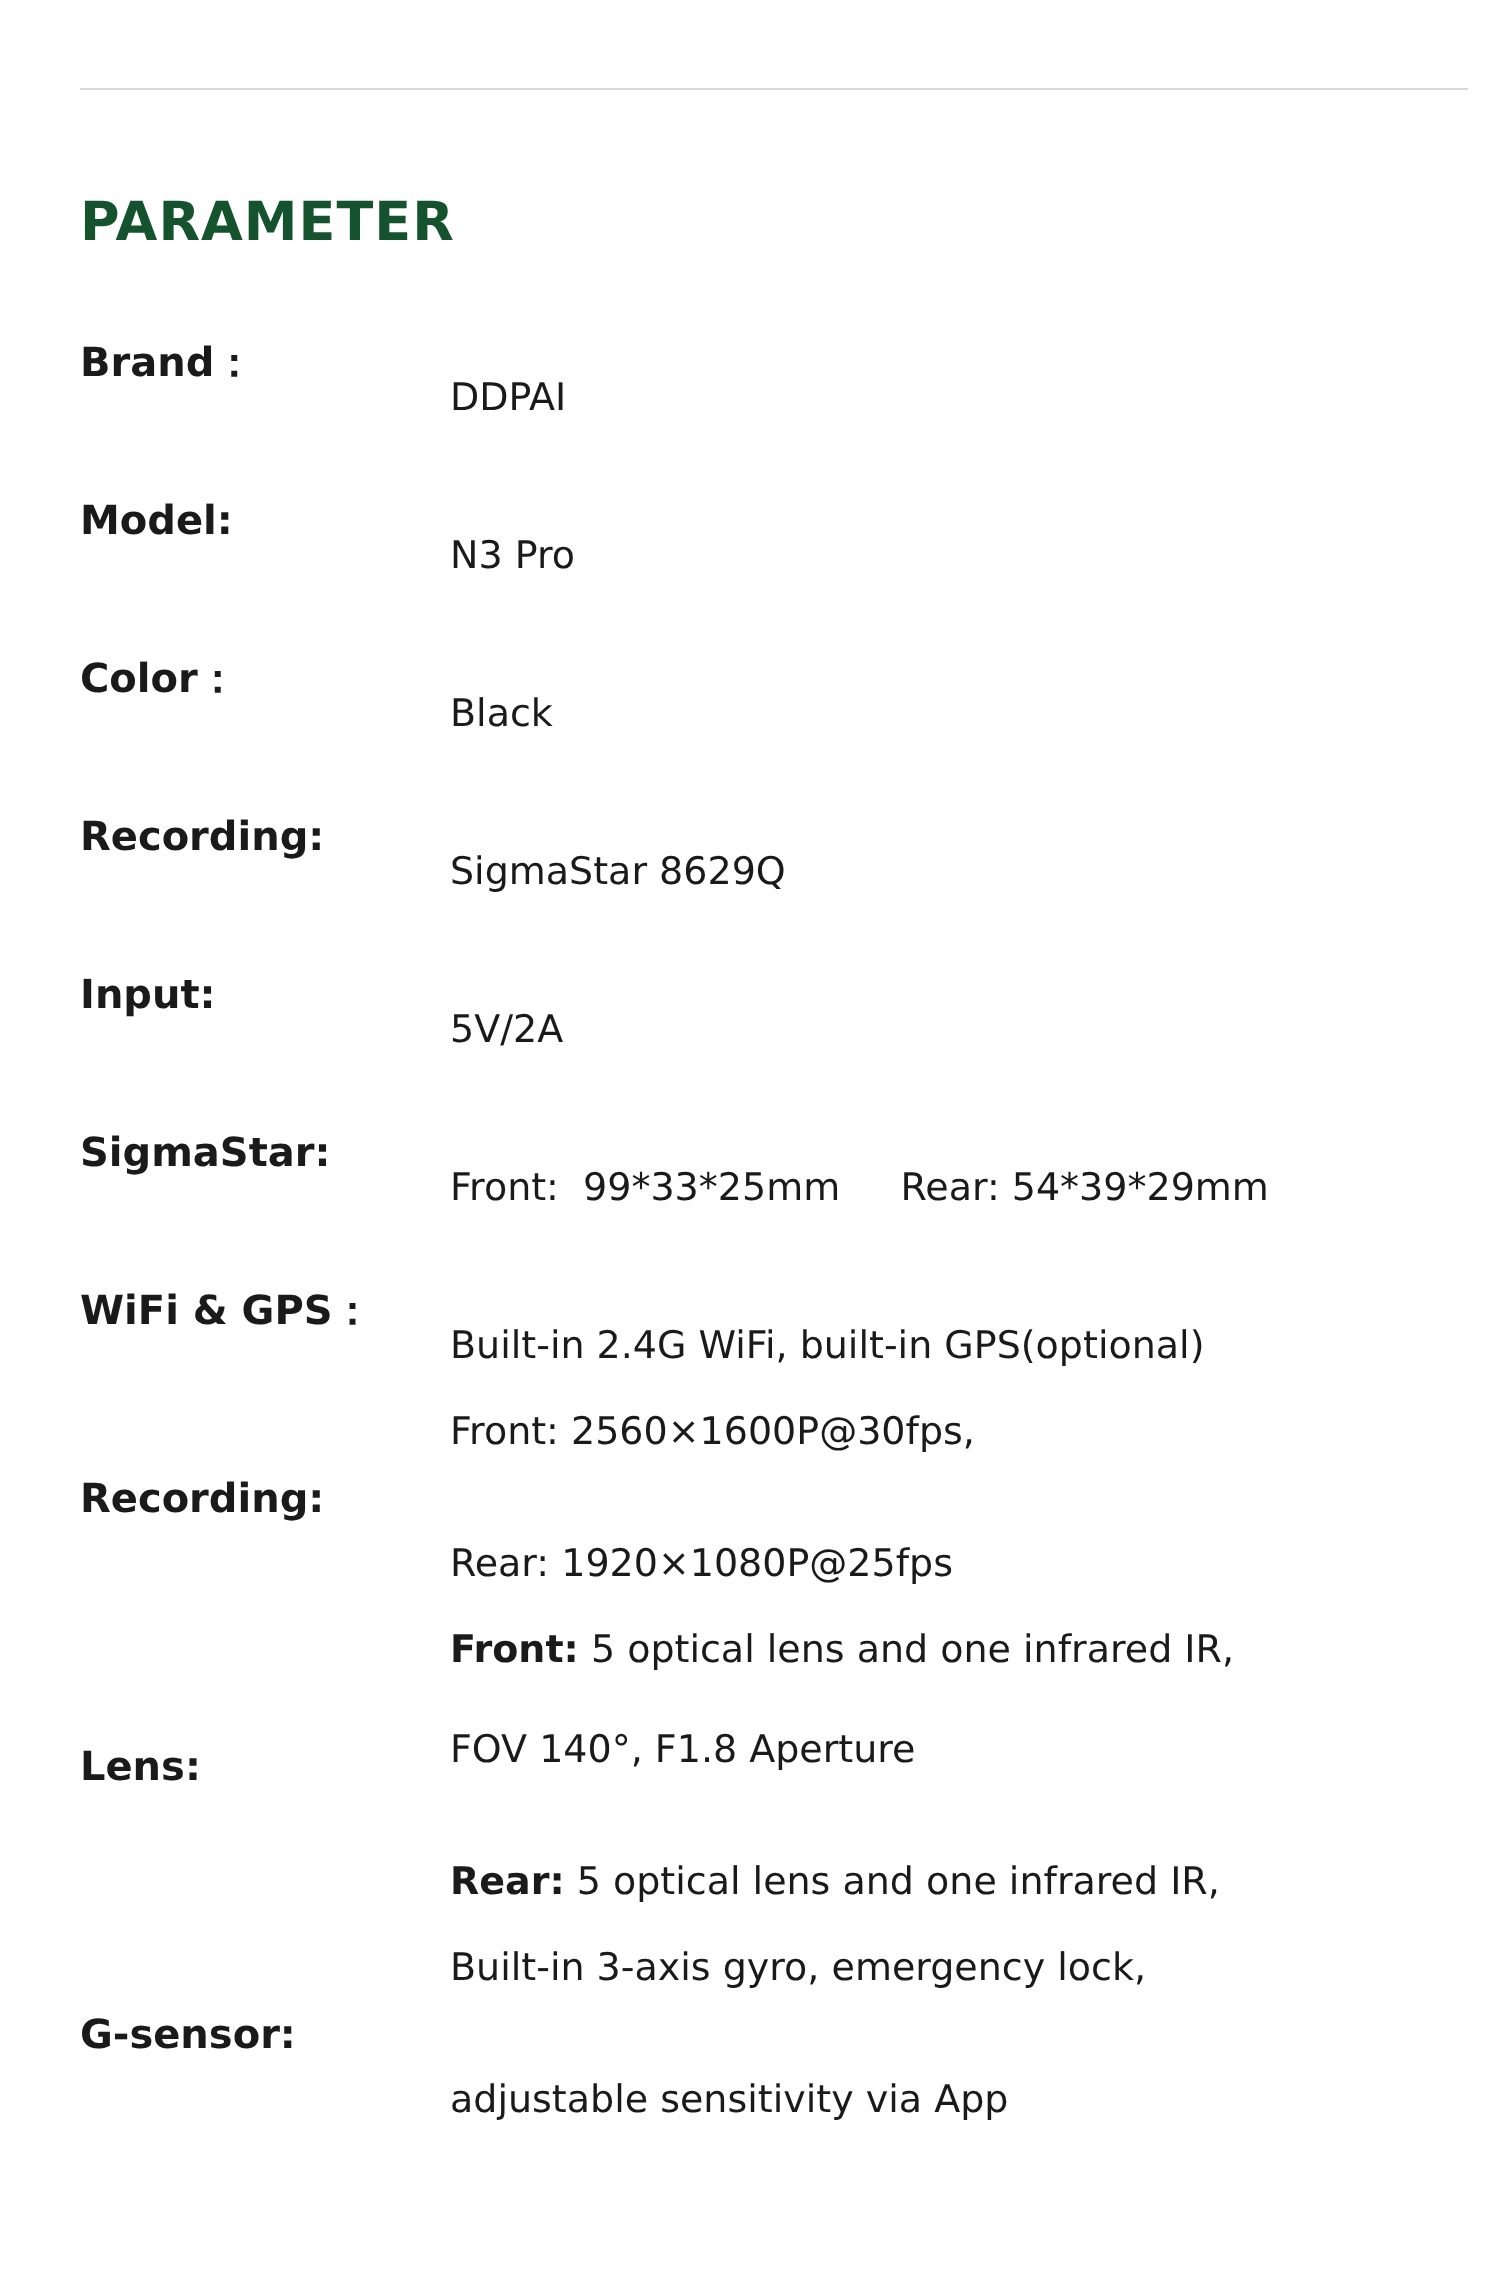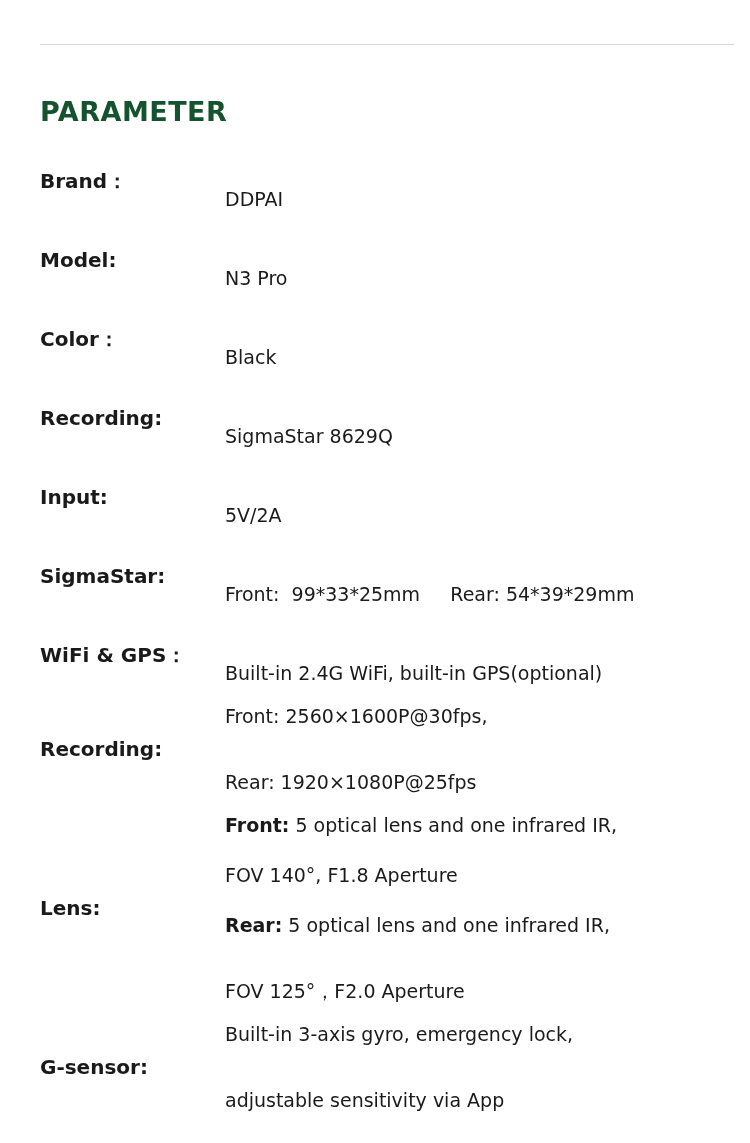--- a/index.html
+++ b/index.html
@@ -135,21 +135,20 @@
           <div class="spec-value"><span>Front: 2560×1600P@30fps,</span></div>
           <div class="spec-value"><span>Rear: 1920×1080P@25fps</span></div>
         </div>
       </div>
       <div class="spec-row">
         <div class="spec-label">Lens:</div>
         <div class="spec-values">
           <div class="spec-value"><span class="strong">Front:</span><span> 5 optical lens and one infrared IR,</span></div>
           <div class="spec-value"><span>FOV 140°, F1.8 Aperture</span></div>
           <div class="spec-value"><span class="strong">Rear:</span><span> 5 optical lens and one infrared IR,</span></div>
-          <div class="spec-value"><span>FOV 125°，F2.0 Aperture</span></div>
         </div>
       </div>
       <div class="spec-row">
         <div class="spec-label">G-sensor:</div>
         <div class="spec-values">
           <div class="spec-value"><span>Built-in 3-axis gyro, emergency lock,</span></div>
           <div class="spec-value"><span>adjustable sensitivity via App</span></div>
         </div>
       </div>
     </div>

